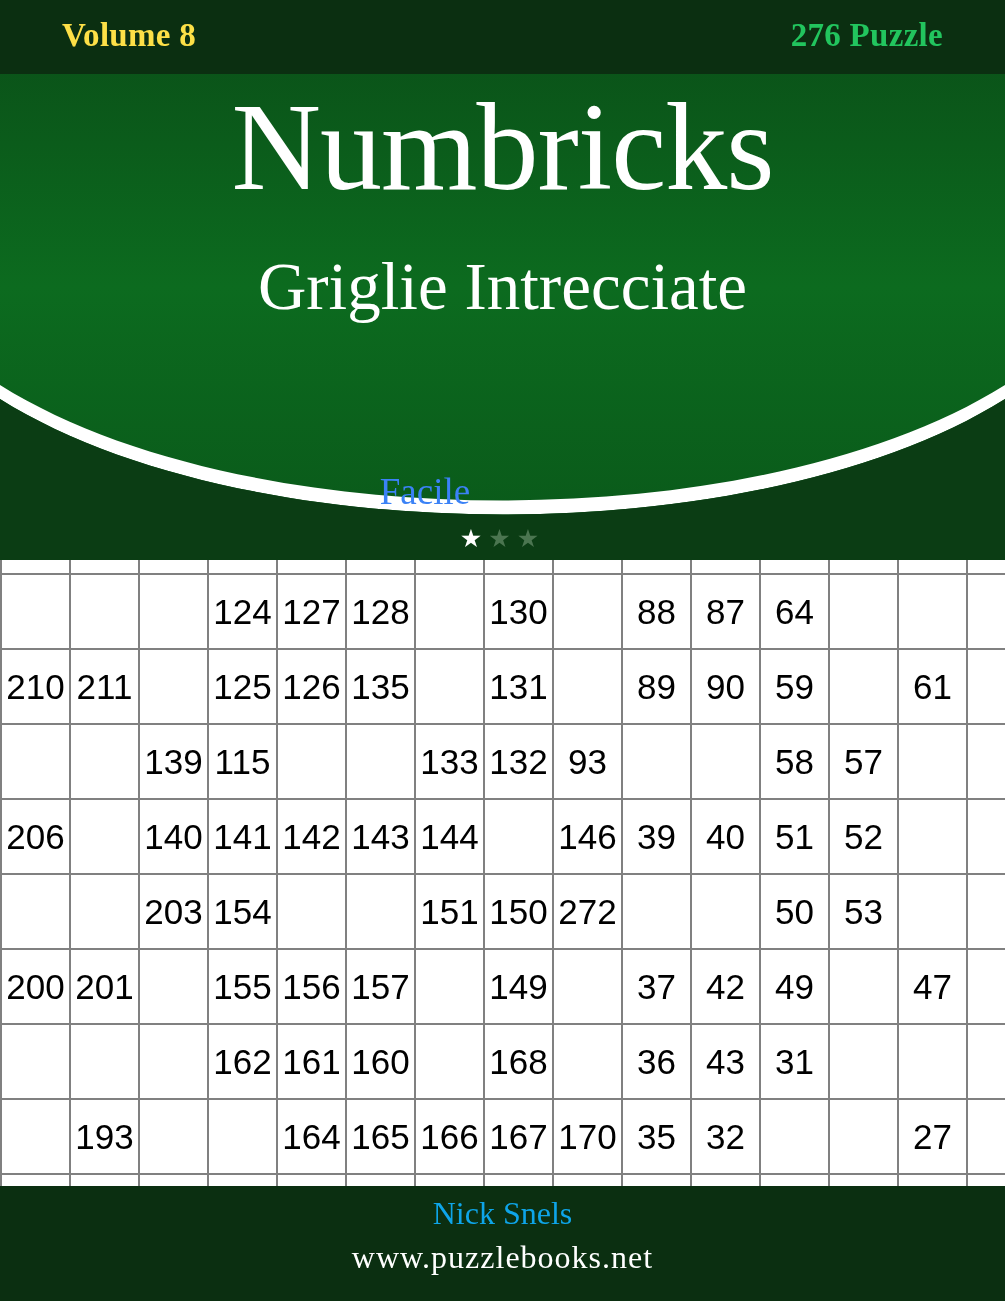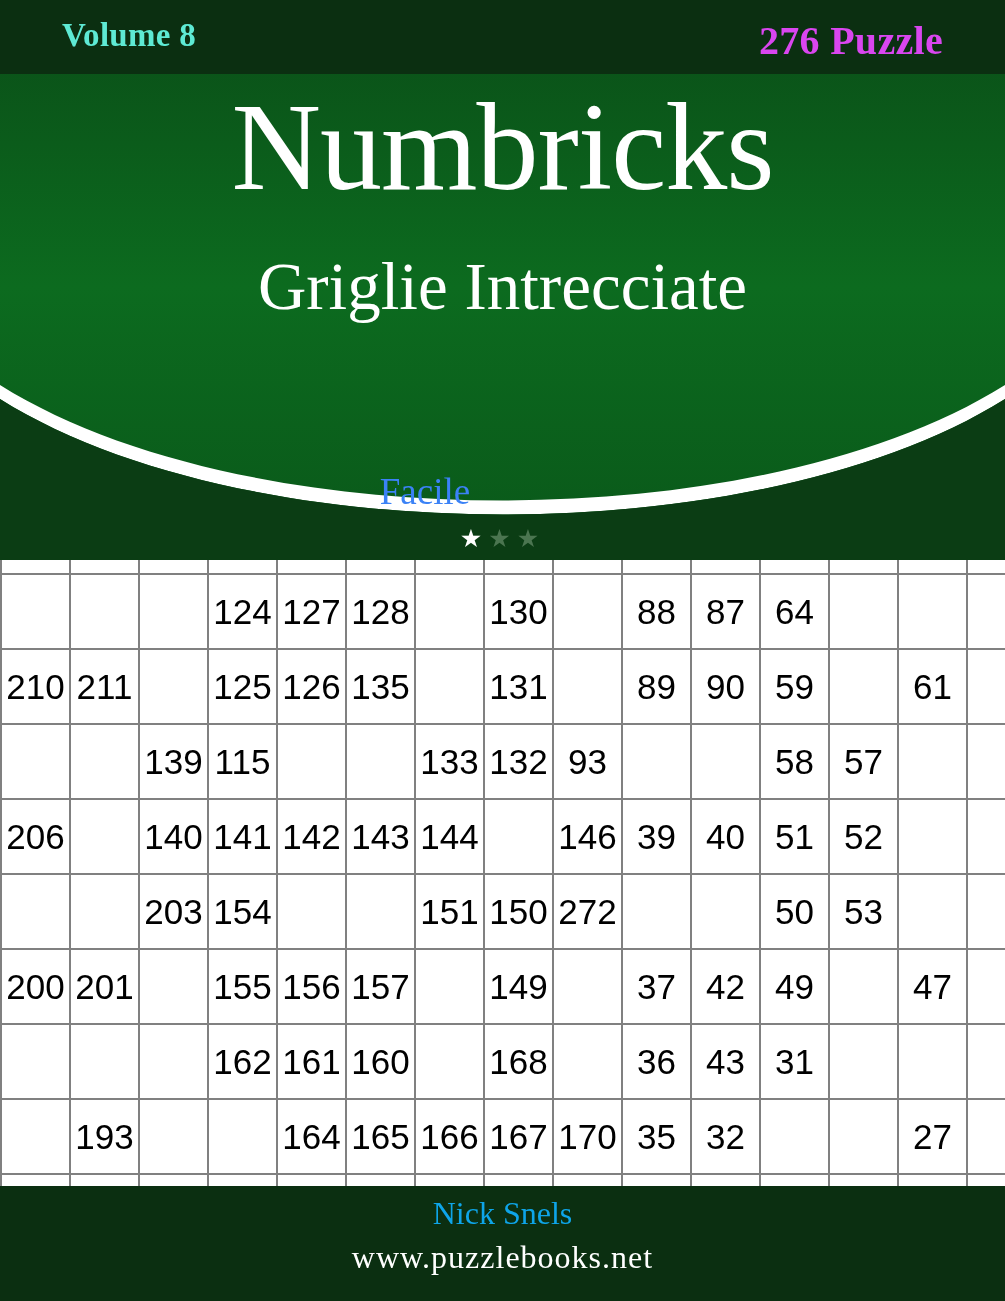--- a/index.html
+++ b/index.html
@@ -21,31 +21,31 @@
     top: 0; left: 0;
     width: 1005px;
     height: 74px;
     background: #0b2f11;
     z-index: 6;
   }
   .topbar .volume {
     position: absolute;
     left: 62px;
     top: 17px;
-    color: #5eead4;
+    color: #fde047;
     font-size: 33px;
     font-weight: bold;
     letter-spacing: 0.3px;
   }
   .topbar .puzzlecount {
     position: absolute;
     right: 62px;
     top: 17px;
-    color: #d946ef;
-    font-size: 40px;
+    color: #22c55e;
+    font-size: 33px;
     font-weight: bold;
     letter-spacing: 0.3px;
   }
 
   
   .header-wrap {
     position: absolute;
     top: 0; left: 0;
     width: 1005px;
     height: 560px;

